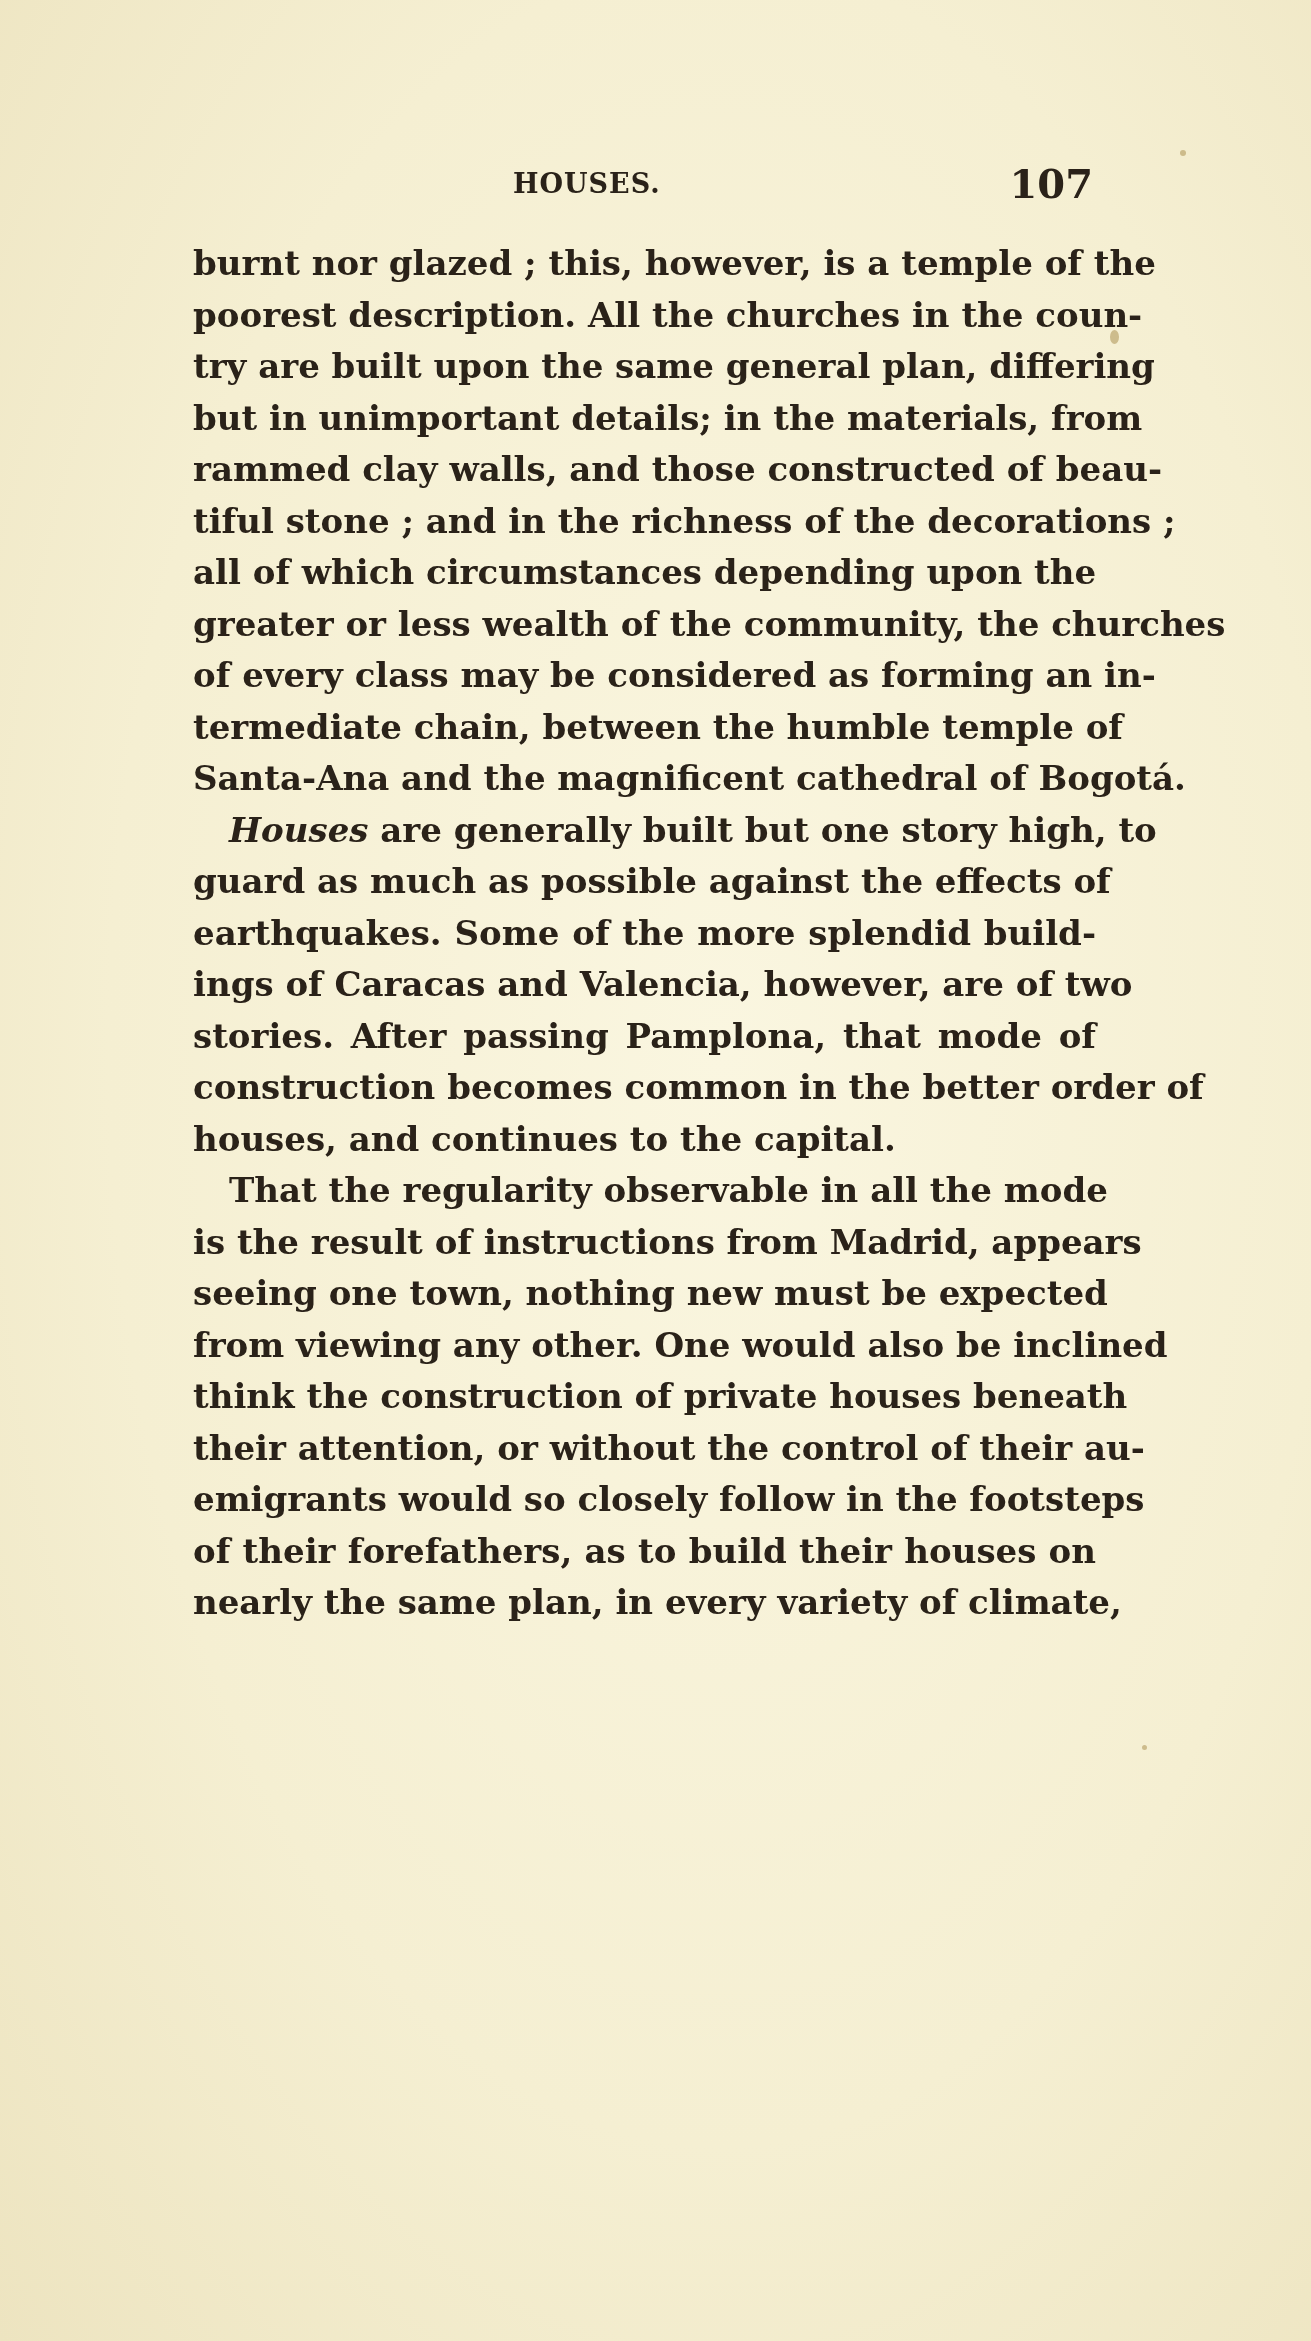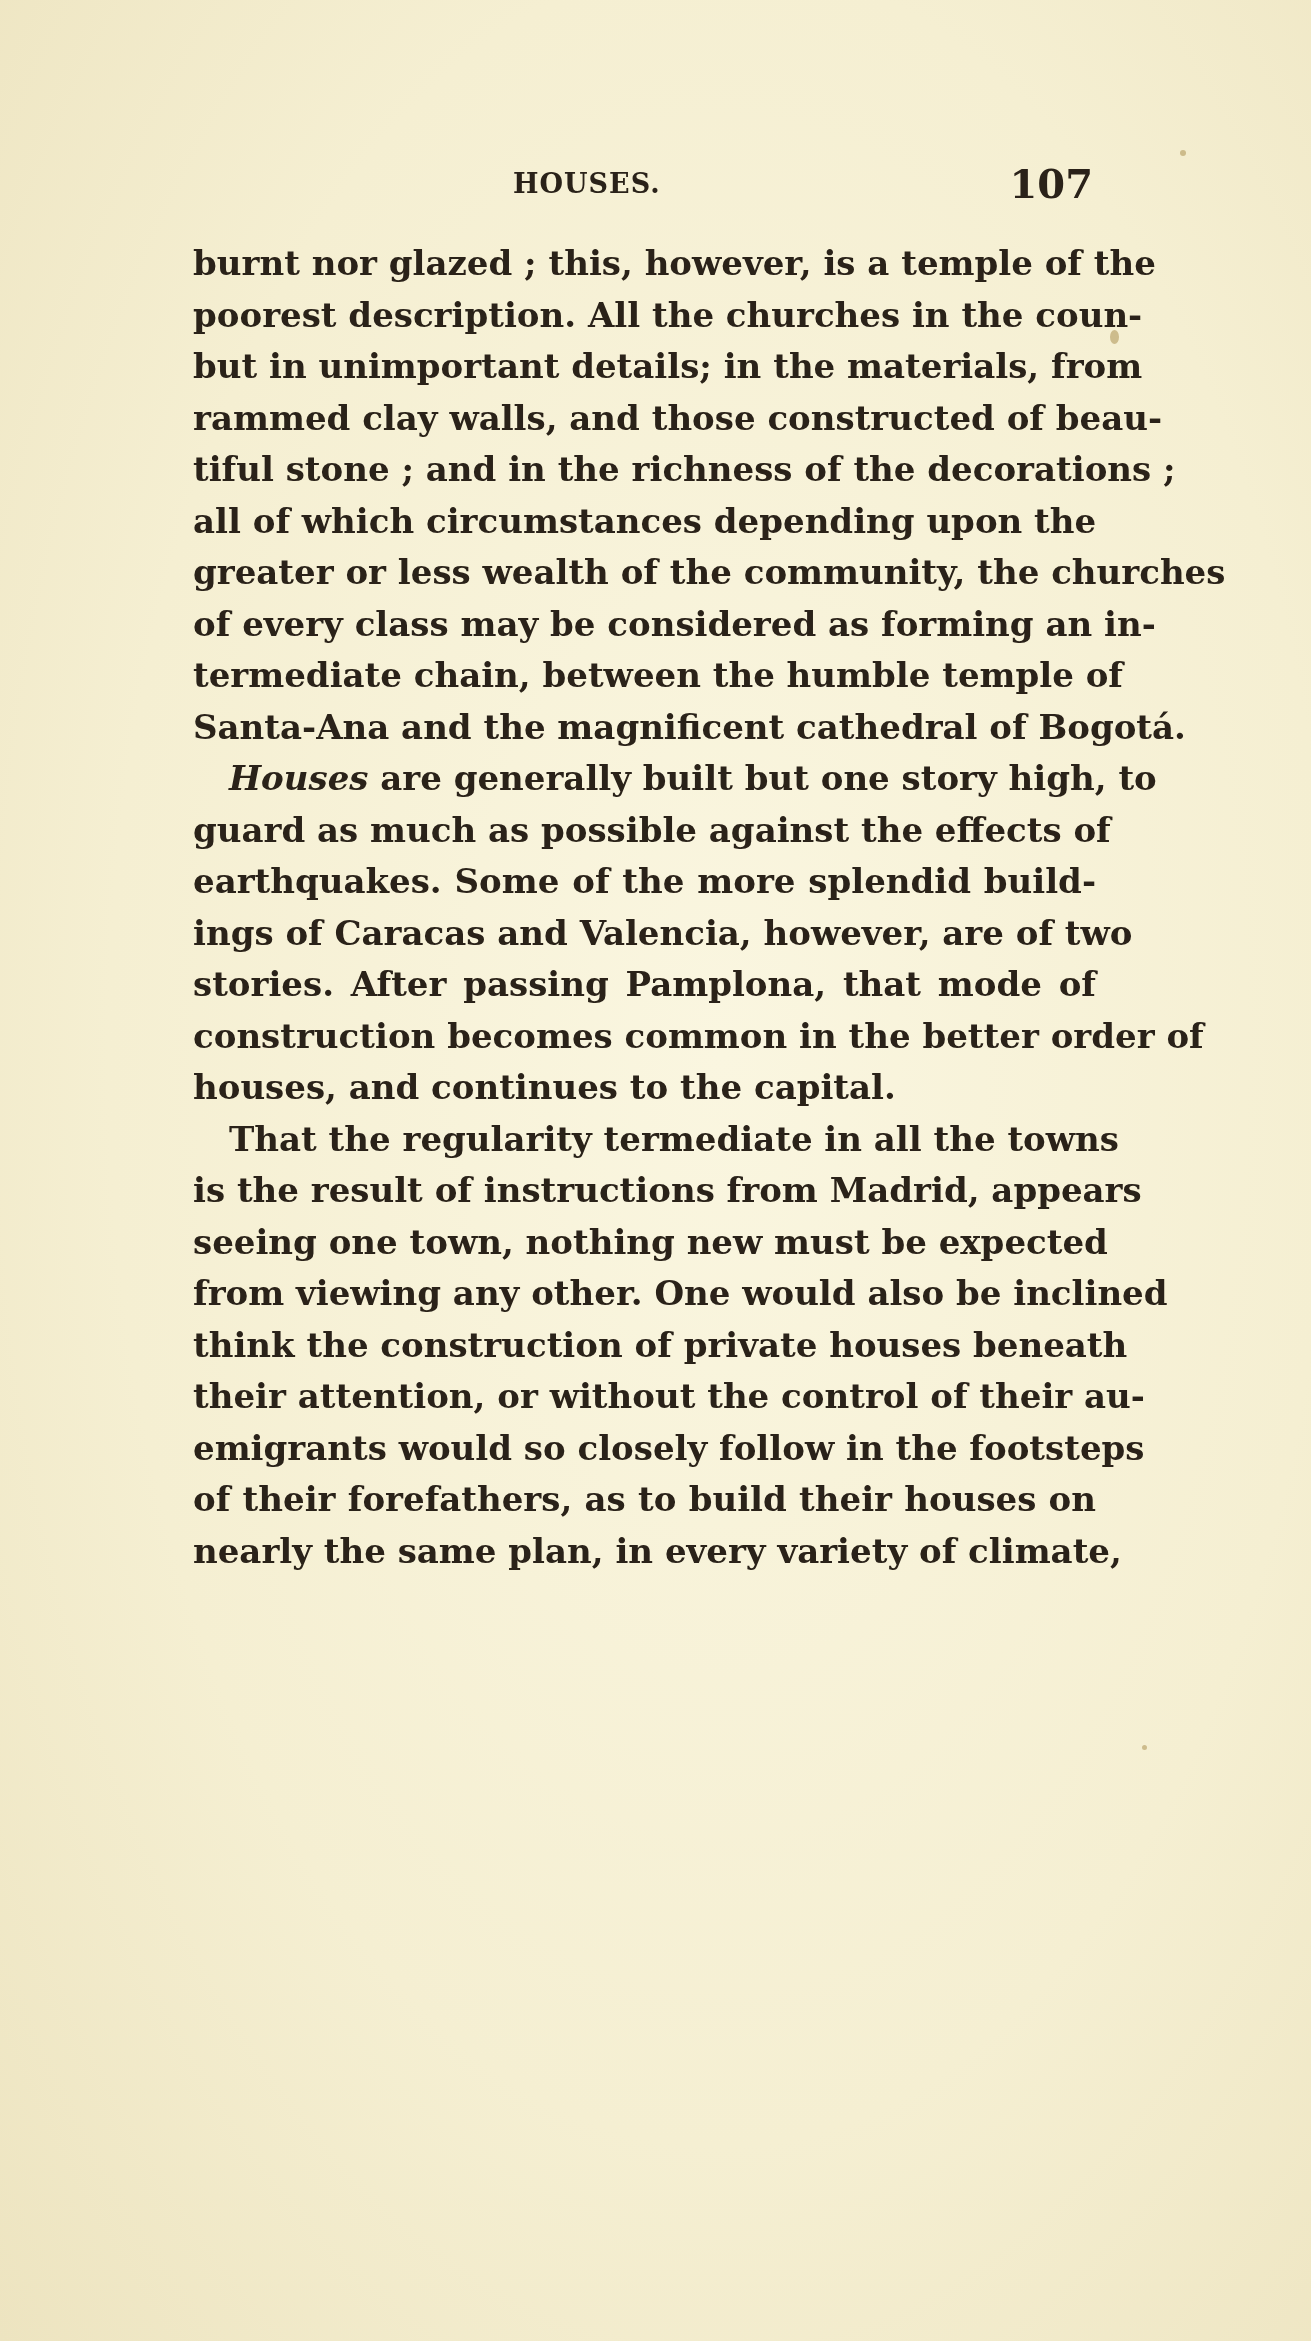--- a/index.html
+++ b/index.html
@@ -49,40 +49,41 @@
 
   <div class="header">
     <span class="running-head">HOUSES.</span>
     <span class="page-number">107</span>
   </div>
 
   <div class="body-text">
     <div>
       <span class="line">burnt nor glazed ; this, however, is a temple of the</span>
       <span class="line">poorest description.  All the churches in the coun-</span>
+      <span class="line">try are built upon the same general plan, differing</span>
       <span class="line">but in unimportant details; in the materials, from</span>
       <span class="line">rammed clay walls, and those constructed of beau-</span>
       <span class="line">tiful stone ; and in the richness of the decorations ;</span>
       <span class="line">all of which circumstances depending upon the</span>
       <span class="line">greater or less wealth of the community, the churches</span>
       <span class="line">of every class may be considered as forming an in-</span>
       <span class="line">termediate chain, between the humble temple of</span>
       <span class="line">Santa-Ana and the magnificent cathedral of Bogotá.</span>
     </div>
     <div>
       <span class="line indent"><span class="ital">Houses</span><span> are generally built but one story high, to</span></span>
       <span class="line">guard as much as possible against the effects of</span>
       <span class="line">earthquakes.  Some of the more splendid build-</span>
       <span class="line">ings of Caracas and Valencia, however, are of two</span>
       <span class="line">stories.  After passing Pamplona, that mode of</span>
       <span class="line">construction becomes common in the better order of</span>
       <span class="line last">houses, and continues to the capital.</span>
     </div>
     <div>
-      <span class="line indent">That the regularity termediate in all the towns</span>
+      <span class="line indent">That the regularity observable in all the mode</span>
       <span class="line">is the result of instructions from Madrid, appears</span>
       <span class="line">seeing one town, nothing new must be expected</span>
       <span class="line">from viewing any other.  One would also be inclined</span>
       <span class="line">think the construction of private houses beneath</span>
       <span class="line">their attention, or without the control of their au-</span>
       <span class="line">emigrants would so closely follow in the footsteps</span>
       <span class="line">of their forefathers, as to build their houses on</span>
       <span class="line">nearly the same plan, in every variety of climate,</span>
     </div>
   </div>

